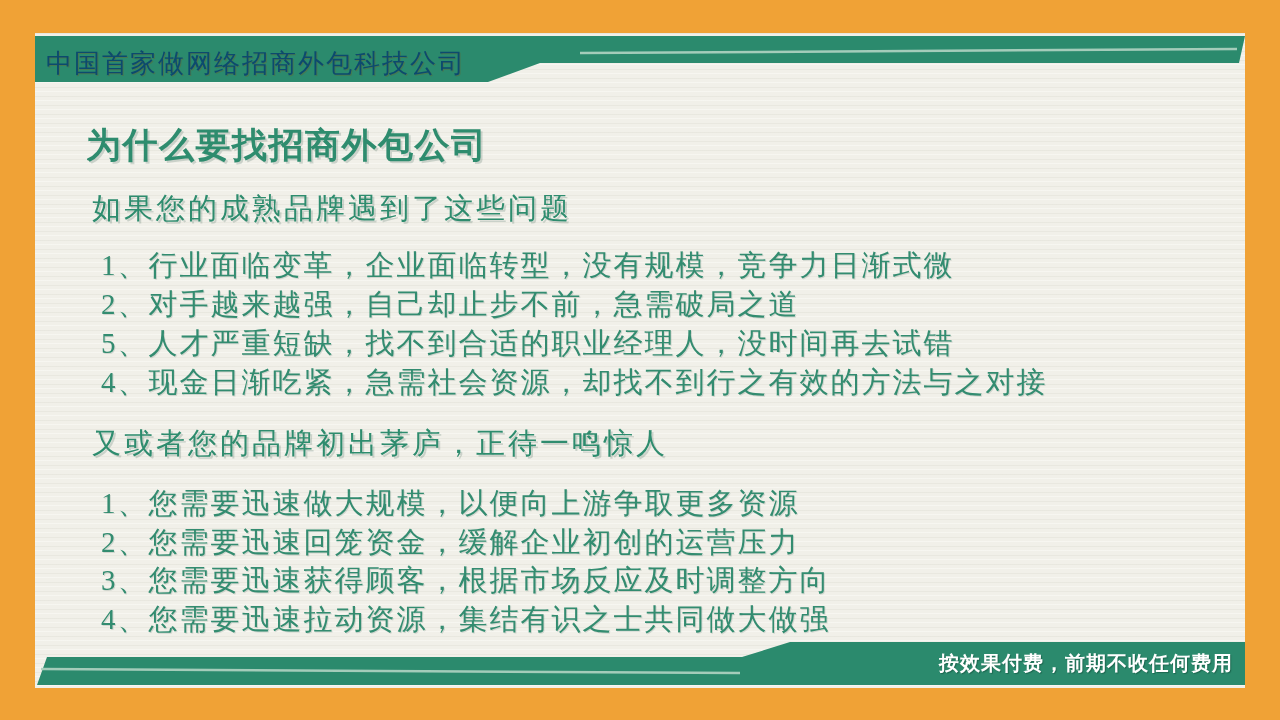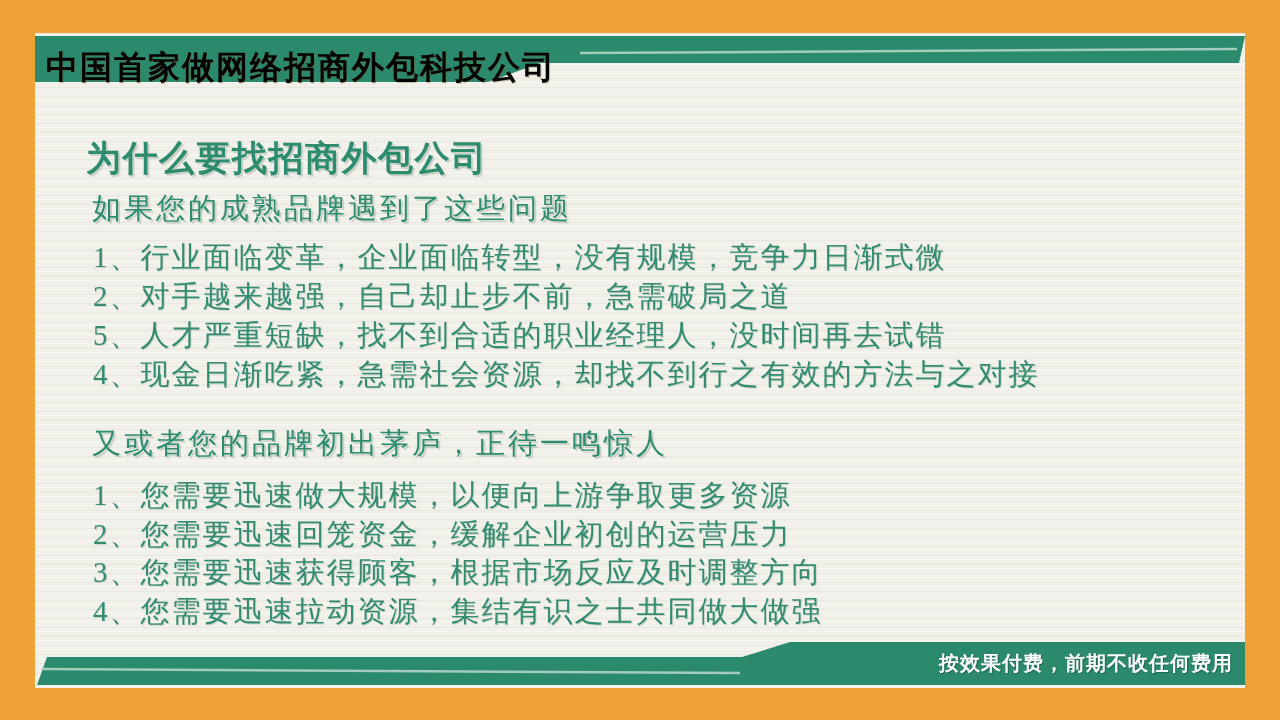--- a/index.html
+++ b/index.html
@@ -20,47 +20,46 @@
         rgba(255,255,255,0) 5px, rgba(255,255,255,0) 9px);
   }
   .banner-svg{position:absolute;display:block;}
   #headerSvg{left:35px;top:36px;}
   #footerSvg{left:35px;top:642px;}
   .banner-fill{fill:#2B8A6D;}
   .hl-line{stroke:#ABD0BF;stroke-width:2.5;fill:none;opacity:0.95;}
 
   .header-text{
     position:absolute;left:46px;top:46px;
-    color:#000000;font-size:32px;font-weight:bold;letter-spacing:2px;
+    color:#0c4a6e;font-size:26px;font-weight:normal;letter-spacing:2px;
     text-shadow:1px 1px 0 rgba(120,90,30,0.35);
     white-space:nowrap;
   }
   .footer-text{
     position:absolute;right:47px;top:650px;
     color:#FFFFFF;font-size:20px;font-weight:bold;letter-spacing:1px;
     text-shadow:1px 1px 1px rgba(0,40,25,0.35);
     white-space:nowrap;
   }
   .slide-title{
     position:absolute;left:86px;top:122px;
     color:#2E8C6E;font-size:35px;font-weight:bold;letter-spacing:1.5px;
     text-shadow:2px 2px 0 rgba(30,70,55,0.18);
     white-space:nowrap;
-    margin-top:13px;
   }
   .section-heading{
     position:absolute;left:92px;
     color:#2E8C6E;font-size:29px;font-weight:normal;letter-spacing:3px;
     text-shadow:2px 2px 0 rgba(30,70,55,0.18);
     white-space:nowrap;
   }
   #heading1{top:189px;}
   #heading2{top:424px;}
   .plist{
-    position:absolute;left:93px;margin:0;padding:0;list-style:none;
+    position:absolute;left:93px;margin:8px;padding:0;list-style:none;
     color:#338C70;font-size:29px;letter-spacing:2px;
     font-family:"Liberation Serif","DejaVu Serif",serif;
     text-shadow:1px 1px 0 rgba(30,70,55,0.15);
     white-space:nowrap;
   }
   #list1{top:238px;}
   #list1 li{line-height:39px;height:39px;}
   #list2{top:476px;}
   #list2 li{line-height:38.5px;height:38.5px;font-family:Liberation Serif, serif;}
 </style>

